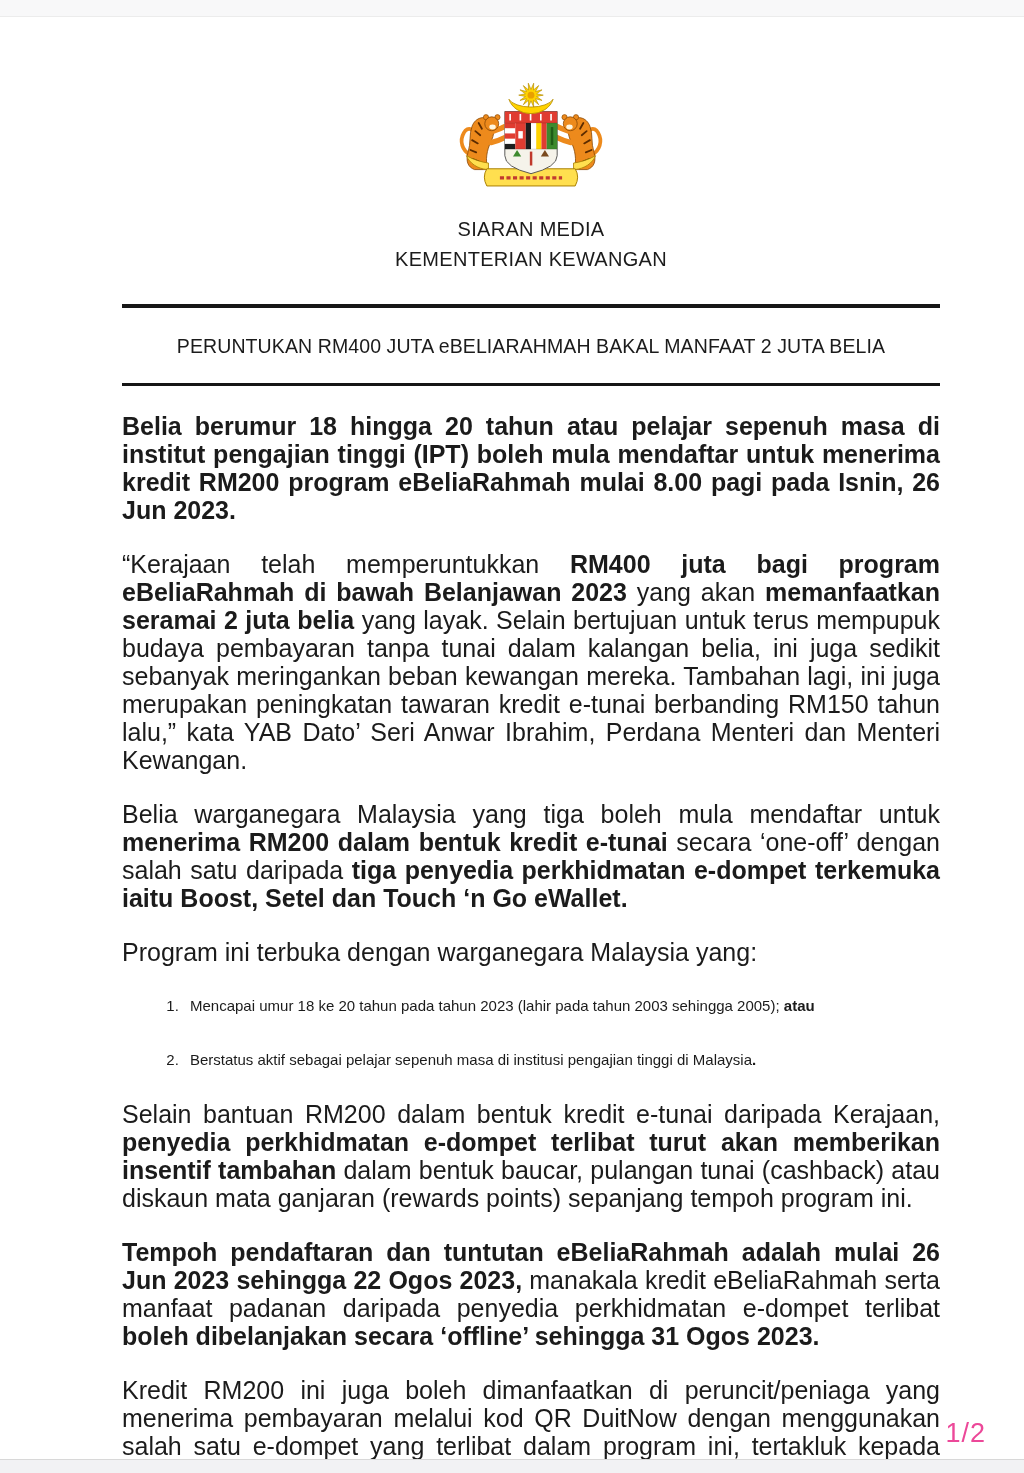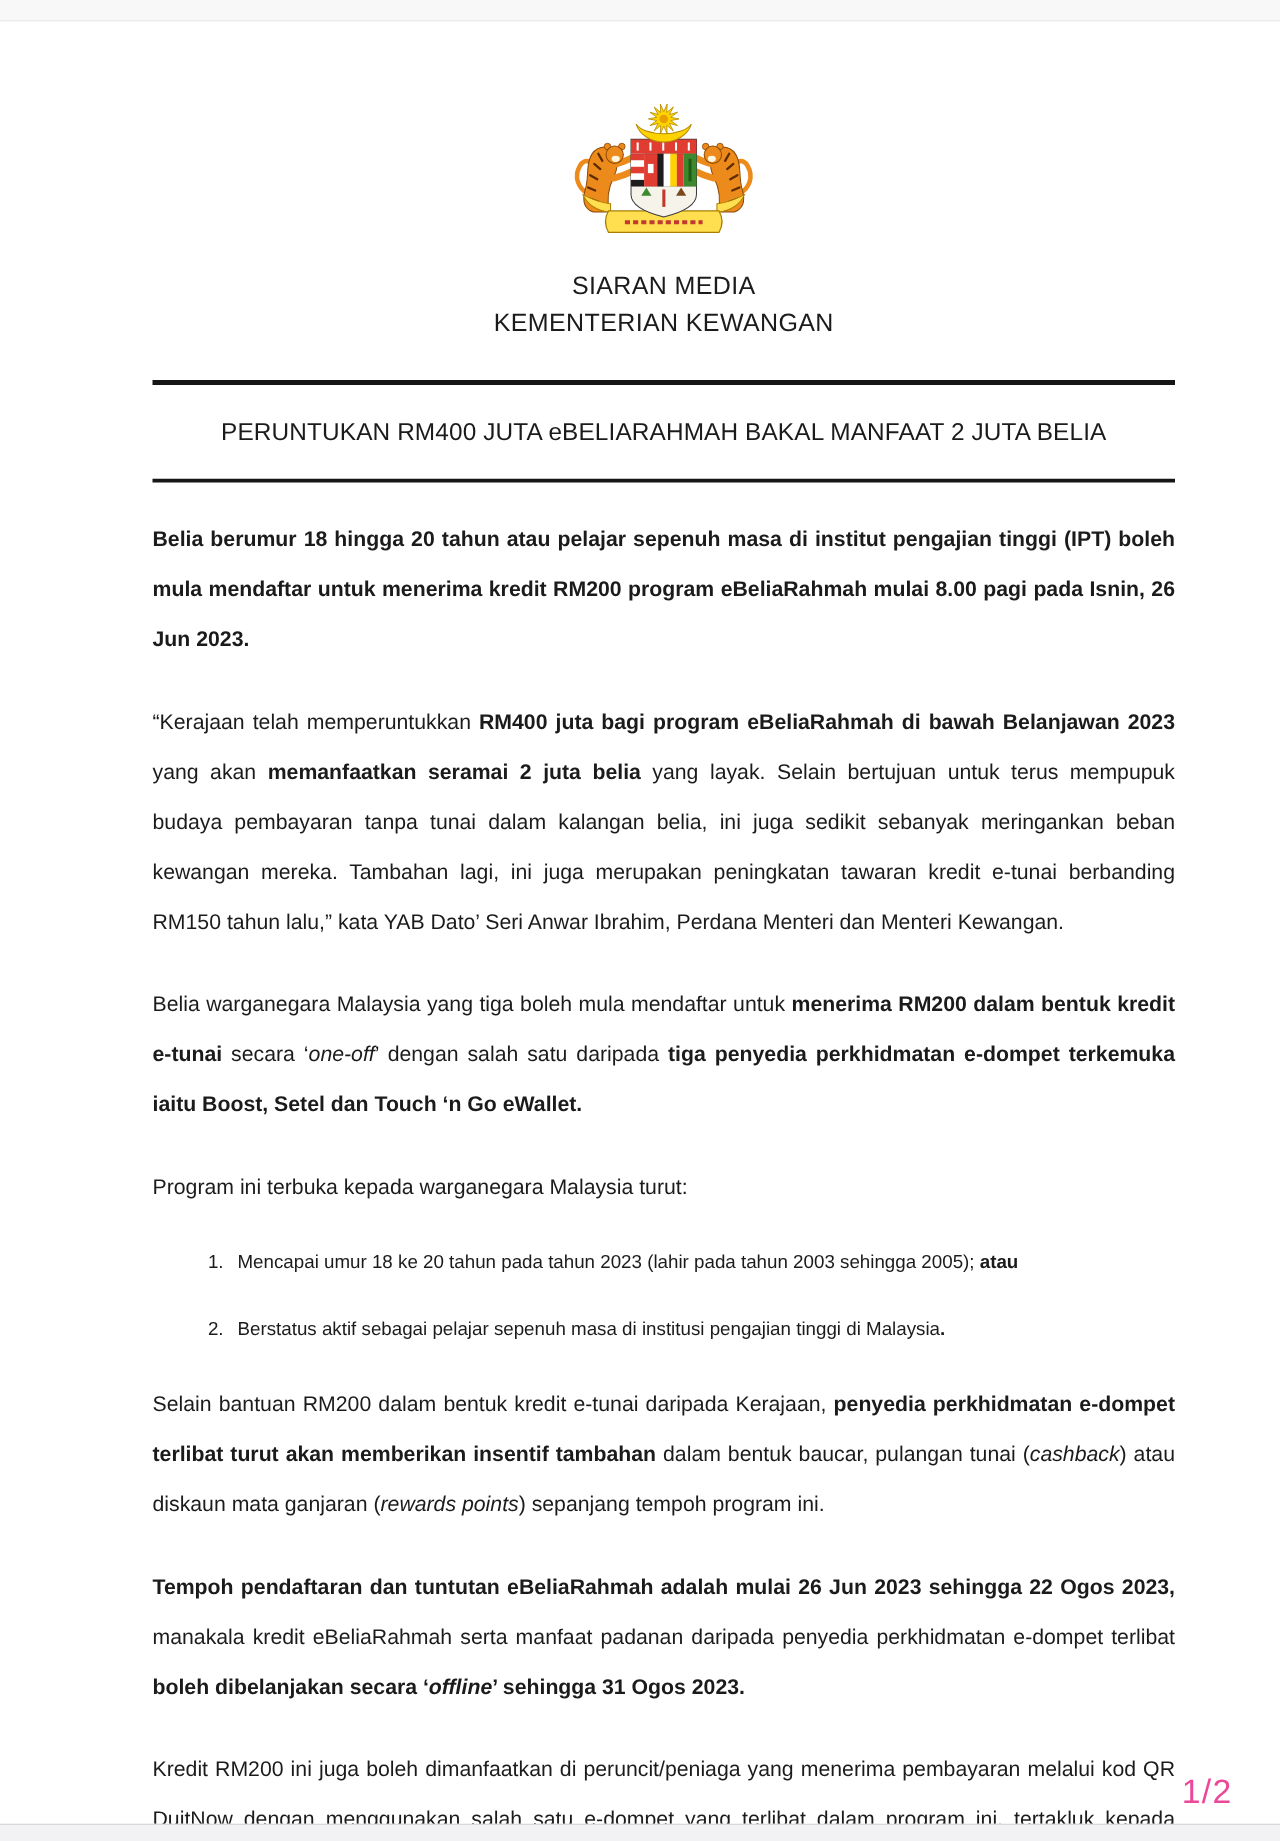--- a/index.html
+++ b/index.html
@@ -9,26 +9,26 @@
   .strip-bottom{position:absolute;bottom:0;left:0;right:0;height:13px;background:#f2f2f4;border-top:1px solid #d8d8d8;}
   .page{position:absolute;top:17px;left:0;right:0;bottom:14px;padding:0 84px 0 122px;box-sizing:border-box;}
   .masthead{text-align:center;padding-top:60px;}
   .masthead svg{display:block;margin:0 auto 14px auto;}
   .mast-line{font-weight:normal;font-size:20px;line-height:30px;letter-spacing:.3px;}
   .rule{border:none;height:0;}
   .rule-thick{border-top:4px solid #161616;margin:30px 0 0 0;}
   .rule-thin{border-top:3.5px solid #161616;margin:0;}
   .doc-title{font-size:19.5px;font-weight:normal;text-align:center;margin:27px 0 25px 0;letter-spacing:.1px;}
   #doc-body{margin-top:26px;}
-  #doc-body p{font-size:17px;line-height:40px;text-align:justify;margin:0 0 26px 0;}
+  #doc-body p{font-size:25px;line-height:28px;text-align:justify;margin:0 0 26px 0;}
   #doc-body ol{margin:0 0 26px 0;padding-left:61px;}
   #doc-body li{font-size:15px;line-height:28px;text-align:justify;margin:0 0 26px 0;padding-left:7px;}
   #doc-body li:last-child{margin-bottom:0;}
   .b{font-weight:bold;}
-  .i{font-style:italic;}
+  .i{}
   .pagenum{position:absolute;right:38px;bottom:24px;font-size:27px;color:#ec4899;letter-spacing:1px;}
 </style>
 </head>
 <body>
 
 <div class="viewer">
   <div class="strip-top"></div>
 
   <main class="page">
     <div class="masthead">
@@ -117,21 +117,21 @@
     </div>
 
     <hr class="rule rule-thick">
     <h1 class="doc-title">PERUNTUKAN RM400 JUTA eBELIARAHMAH BAKAL MANFAAT 2 JUTA BELIA</h1>
     <hr class="rule rule-thin">
 
     <section id="doc-body">
         <p><span class="b">Belia berumur 18 hingga 20 tahun atau pelajar sepenuh masa di institut pengajian tinggi (IPT) boleh mula mendaftar untuk menerima kredit RM200 program eBeliaRahmah mulai 8.00 pagi pada Isnin, 26 Jun 2023.</span></p>
         <p><span>“Kerajaan telah memperuntukkan </span><span class="b">RM400 juta bagi program eBeliaRahmah di bawah Belanjawan 2023</span><span> yang akan </span><span class="b">memanfaatkan seramai 2 juta belia</span><span> yang layak. Selain bertujuan untuk terus mempupuk budaya pembayaran tanpa tunai dalam kalangan belia, ini juga sedikit sebanyak meringankan beban kewangan mereka. Tambahan lagi, ini juga merupakan peningkatan tawaran kredit e-tunai berbanding RM150 tahun lalu,” kata YAB Dato’ Seri Anwar Ibrahim, Perdana Menteri dan Menteri Kewangan.</span></p>
         <p><span>Belia warganegara Malaysia yang tiga boleh mula mendaftar untuk </span><span class="b">menerima RM200 dalam bentuk kredit e-tunai</span><span> secara ‘</span><span class="i">one-off</span><span>’ dengan salah satu daripada </span><span class="b">tiga penyedia perkhidmatan e-dompet terkemuka iaitu Boost, Setel dan Touch ‘n Go eWallet.</span></p>
-        <p><span>Program ini terbuka kepada warganegara Malaysia turut:</span></p>
+        <p><span>Program ini terbuka dengan warganegara Malaysia yang:</span></p>
         <ol>
           <li><span>Mencapai umur 18 ke 20 tahun pada tahun 2023 (lahir pada tahun 2003 sehingga 2005); </span><span class="b">atau</span></li>
           <li><span>Berstatus aktif sebagai pelajar sepenuh masa di institusi pengajian tinggi di Malaysia</span><span class="b">.</span></li>
         </ol>
         <p><span>Selain bantuan RM200 dalam bentuk kredit e-tunai daripada Kerajaan, </span><span class="b">penyedia perkhidmatan e-dompet terlibat turut akan memberikan insentif tambahan</span><span> dalam bentuk baucar, pulangan tunai (</span><span class="i">cashback</span><span>) atau diskaun mata ganjaran (</span><span class="i">rewards points</span><span>) sepanjang tempoh program ini.</span></p>
         <p><span class="b">Tempoh pendaftaran dan tuntutan eBeliaRahmah adalah mulai 26 Jun 2023 sehingga 22 Ogos 2023,</span><span> manakala kredit eBeliaRahmah serta manfaat padanan daripada penyedia perkhidmatan e-dompet terlibat </span><span class="b">boleh dibelanjakan secara ‘</span><span class="b i">offline</span><span class="b">’ sehingga 31 Ogos 2023.</span></p>
         <p><span>Kredit RM200 ini juga boleh dimanfaatkan di peruncit/peniaga yang menerima pembayaran melalui kod QR DuitNow dengan menggunakan salah satu e-dompet yang terlibat dalam program ini, tertakluk kepada transaksi yang dibenarkan.</span></p>
       </section>
   </main>
 

